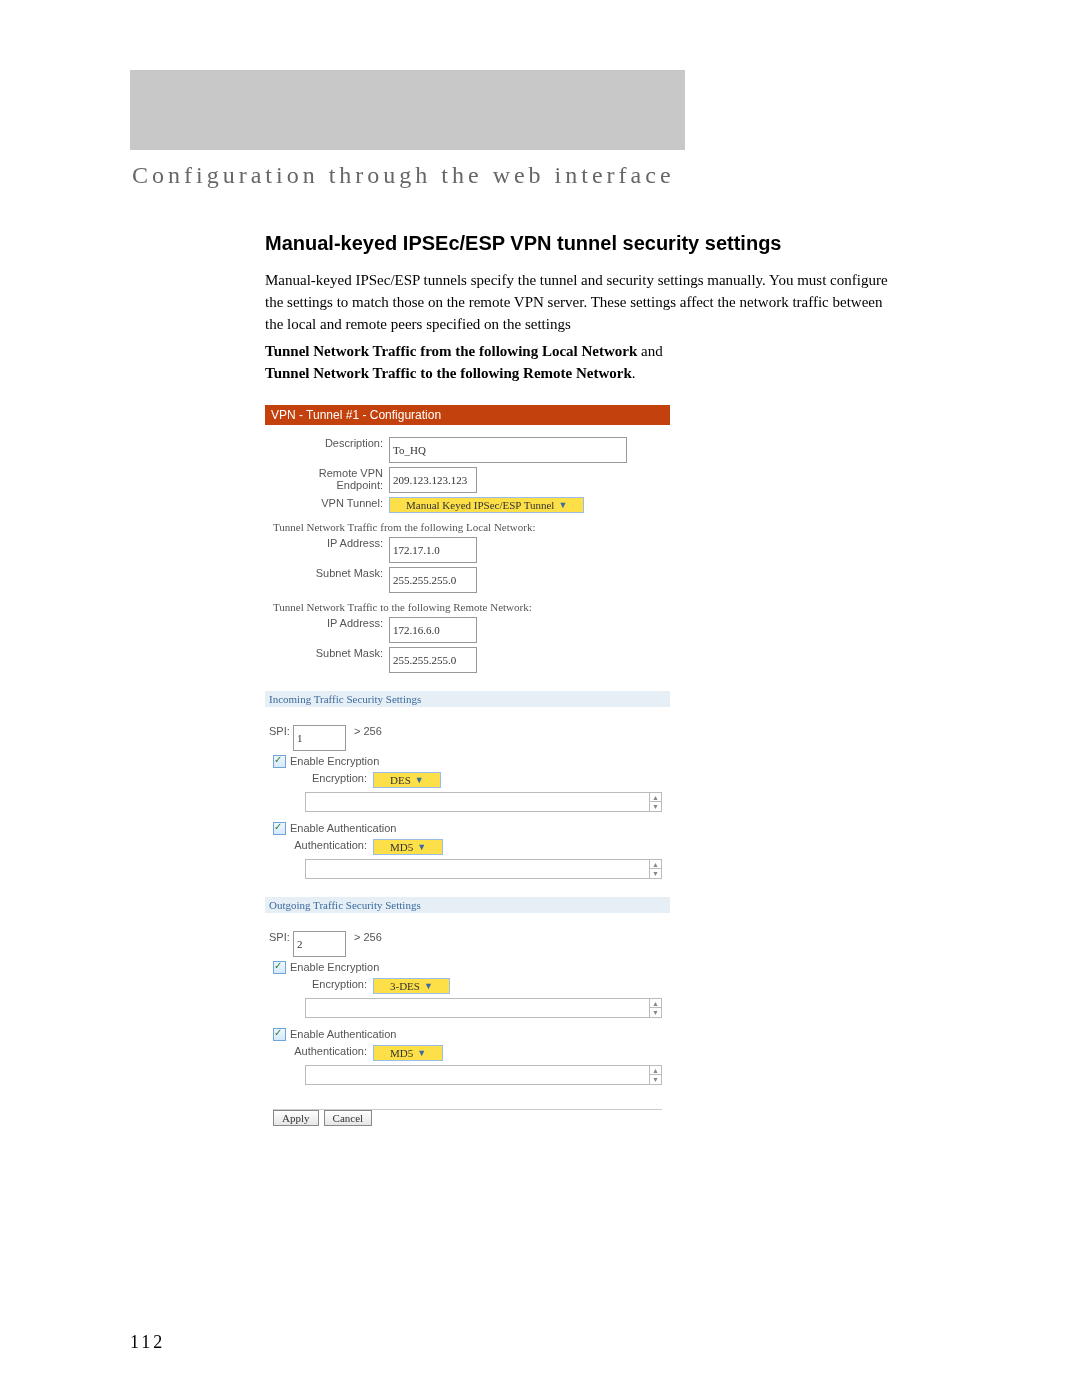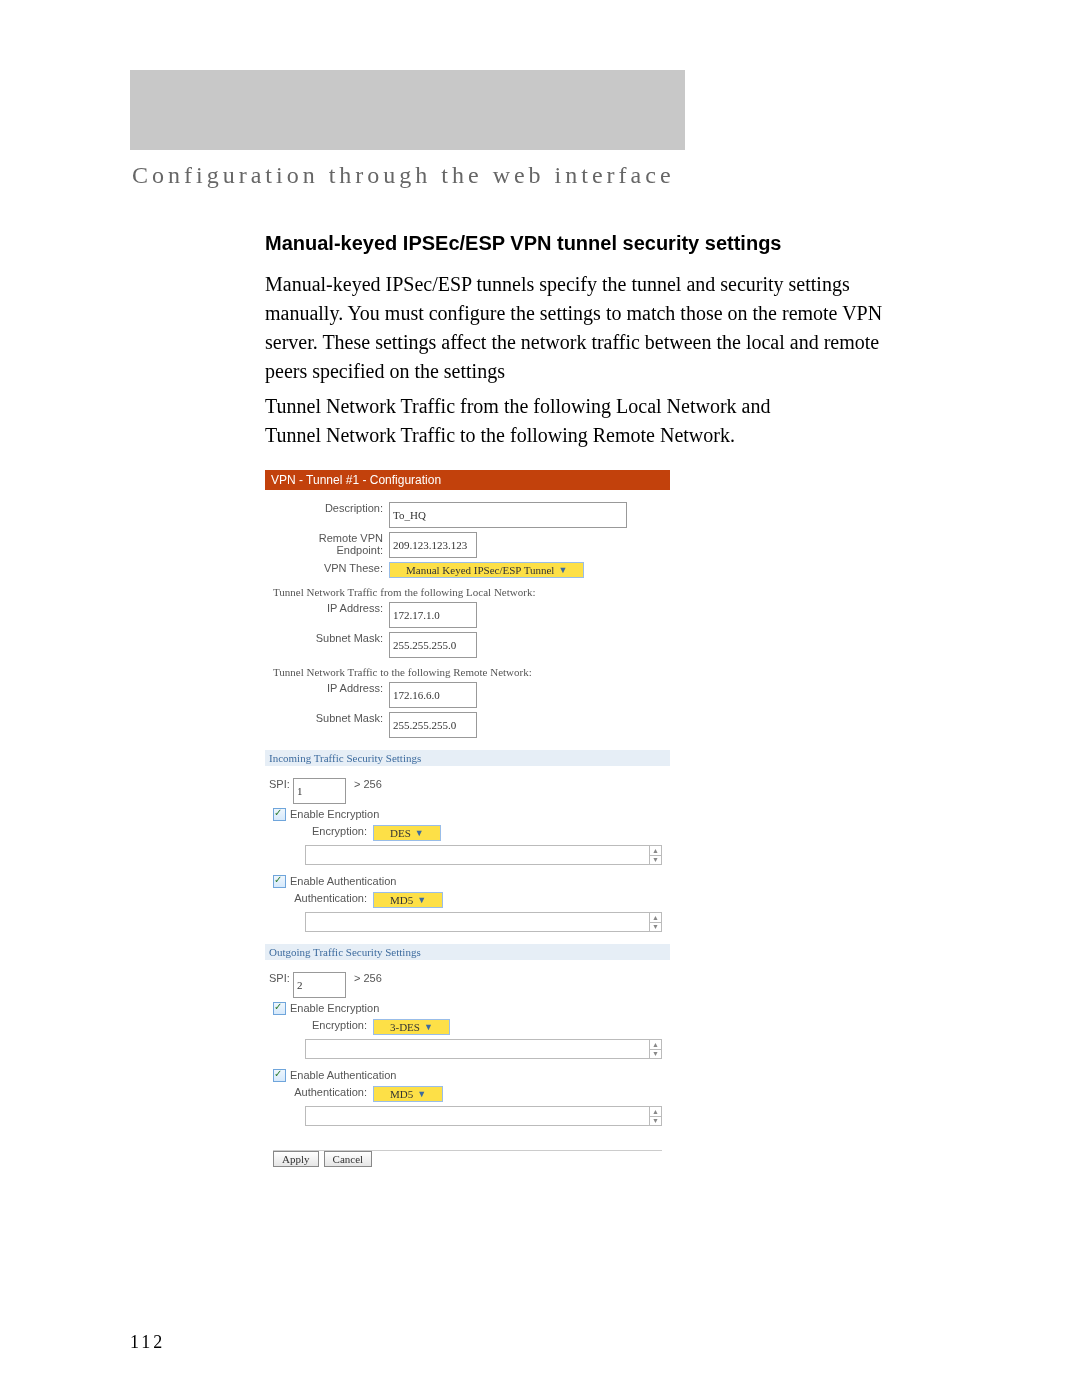--- a/index.html
+++ b/index.html
@@ -1,34 +1,34 @@
 <!DOCTYPE html>
 <html><head>
 <meta charset="utf-8">
 <style>
 body{margin:0;background:#fff;font-family:Georgia,"Times New Roman",serif;color:#000}
 .page{width:1080px;min-height:1397px;position:relative;padding:70px 115px 0 130px;box-sizing:border-box}
 .grayband{width:555px;height:80px;background:#c8c8c8}
 .chaptitle{letter-spacing:4px;font-size:24px;color:#666;margin:12px 0 0 2px}
 .body{margin-left:135px;margin-top:40px;width:630px;line-height:1.45}
 .body h2{font-family:Liberation Sans, sans-serif;font-size:20px;font-weight:700;margin:0 0 12px 0}
-.body p{font-size:20px;margin:0 0 6px 0}
-.body .bold{font-weight:400}
+.body p{font-size:15px;margin:0 0 6px 0}
+.body .bold{font-weight:700}
 .panel{position:relative;width:405px;margin-top:20px;background:#fff}
 .panel-hdr{background:#c2410c;color:#fff;font:12px Verdana,Arial,sans-serif;padding:3px 6px}
 .panel-body{font:11px Verdana,Arial,sans-serif;color:#555;padding:8px 8px 10px 8px;position:relative}
 .row{display:flex;margin:4px 0}
 .row .lbl{width:110px;text-align:right;padding-right:6px}
 .tin{border:1px solid #999;background:#fff;padding:6px 3px;font:11px Verdana;min-width:14px;display:inline-block;color:#333}
 .tin.w1{width:230px}
 .tin.w2{width:80px}
 .tin.w3{width:45px}
 .sel{border:1px solid #99bde8;background:#fde047;padding:1px 16px;font:11px Verdana;color:#333;display:inline-flex;align-items:center}
 .sel .caret{margin-left:4px;color:#3d6b9e;font-size:9px}
-.secthdr{background:#e6eef6;color:#3d6b9e;font:11px Verdana;padding:2px 4px;margin:12px -8px}
+.secthdr{background:#e6eef6;color:#3d6b9e;font:11px Verdana;padding:2px 4px;margin:18px -8px}
 .subtxt{font:11px Verdana;color:#555;margin:8px 0 4px 0}
 .cb{display:inline-block;width:11px;height:11px;border:1px solid #6fa5db;background:linear-gradient(#eef6fd,#d6e9fb);position:relative;vertical-align:-2px;margin-right:4px}
 .cb::after{content:"✓";position:absolute;top:-2px;left:0;font-size:10px;color:#2e7d32}
 .bigbox{border:1px solid #bbb;height:18px;margin:4px 0;position:relative;background:#fff}
 .bigbox .spin{position:absolute;right:0;top:0;bottom:0;width:12px;display:flex;flex-direction:column}
 .bigbox .spin span{flex:1;border-left:1px solid #bbb;display:flex;align-items:center;justify-content:center;font-size:7px;color:#888}
 .bigbox .spin span:first-child{border-bottom:1px solid #bbb}
 .btnrow{border-top:1px solid #ccc;margin-top:24px;padding-top:0}
 .btn{display:inline-block;border:1px solid #888;background:linear-gradient(#fff,#e6e6e6);padding:1px 8px;font:11px Verdana;color:#333;margin-right:2px}
 .pgnum{position:absolute;left:130px;bottom:44px;font:18px Georgia;color:#000;letter-spacing:3px}
@@ -53,21 +53,21 @@
       <div class="panel-body">
         <div class="row">
           <span class="lbl">Description:</span>
           <span class="tin w1">To_HQ</span>
         </div>
         <div class="row">
           <span class="lbl">Remote VPN Endpoint:</span>
           <span class="tin w2">209.123.123.123</span>
         </div>
         <div class="row">
-          <span class="lbl">VPN These:</span>
+          <span class="lbl">VPN Tunnel:</span>
           <span class="sel">
               <span>Manual Keyed IPSec/ESP Tunnel</span>
               <span class="caret">▼</span>
             </span>
         </div>
 
         <div class="subtxt">Tunnel Network Traffic from the following Local Network:</div>
         <div class="row">
           <span class="lbl">IP Address:</span>
           <span class="tin w2">172.17.1.0</span>

